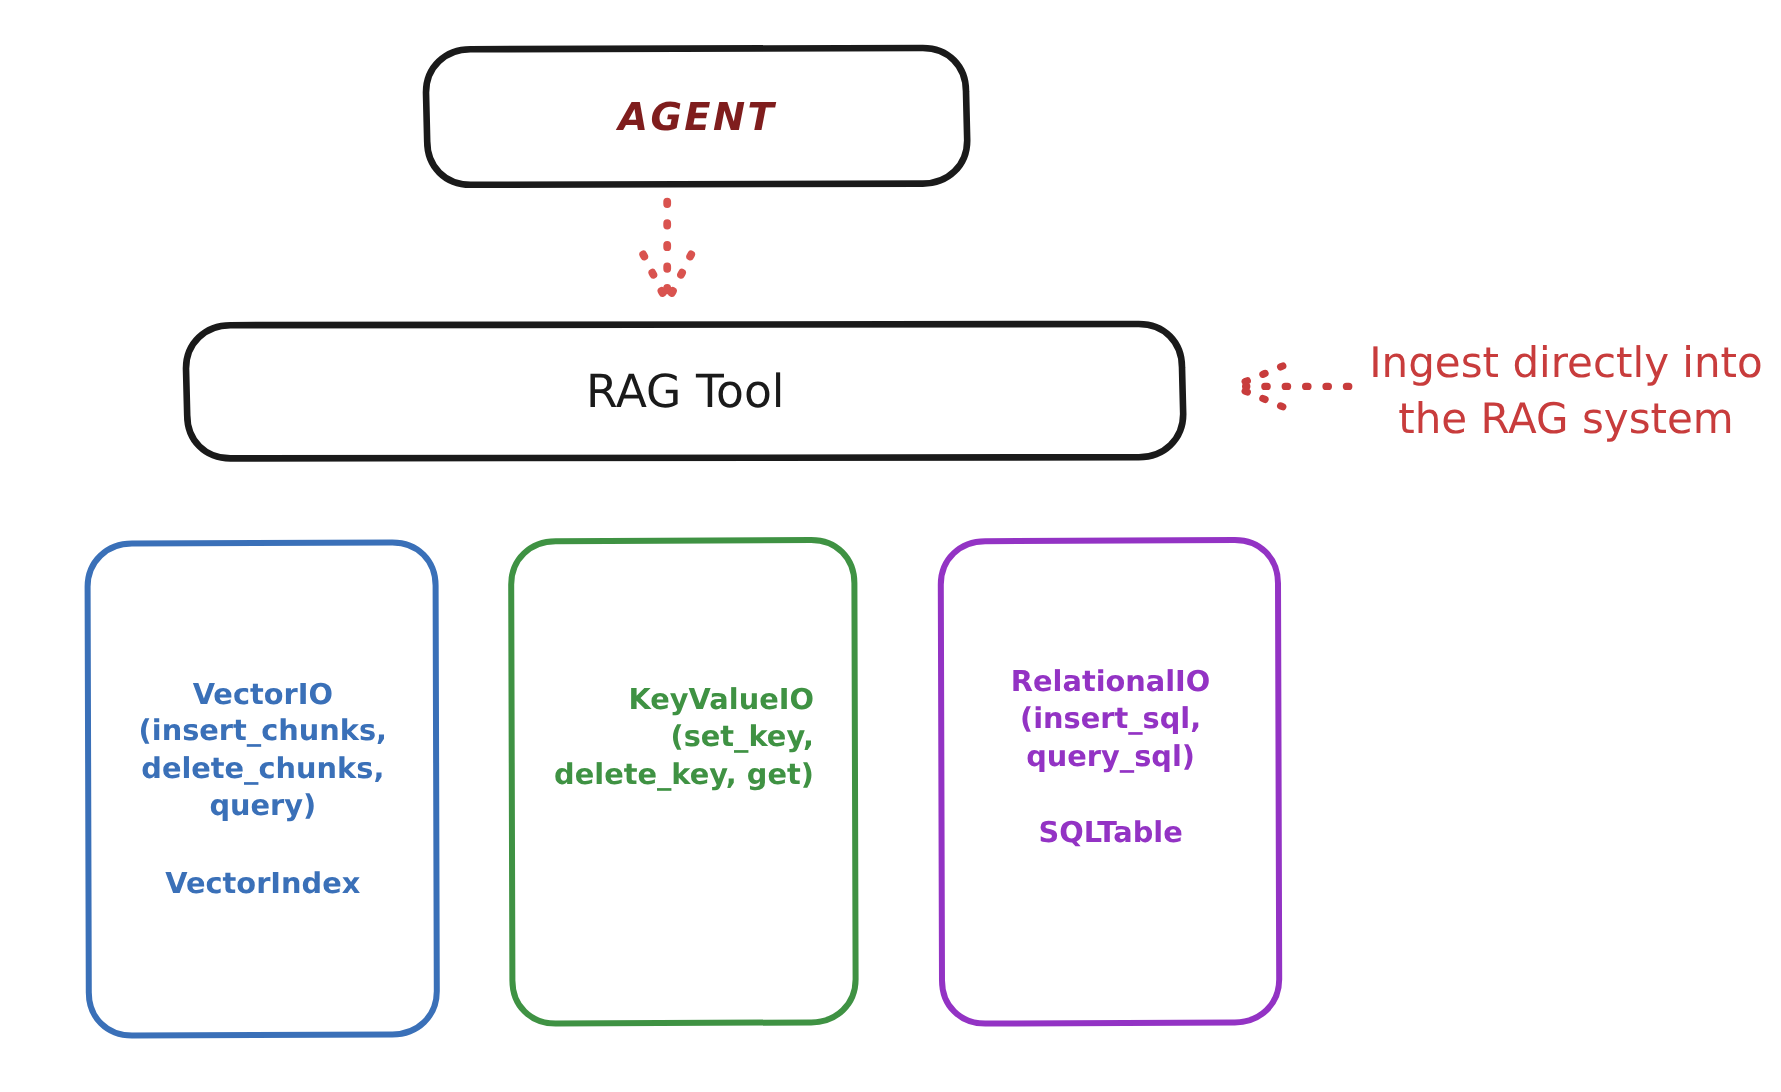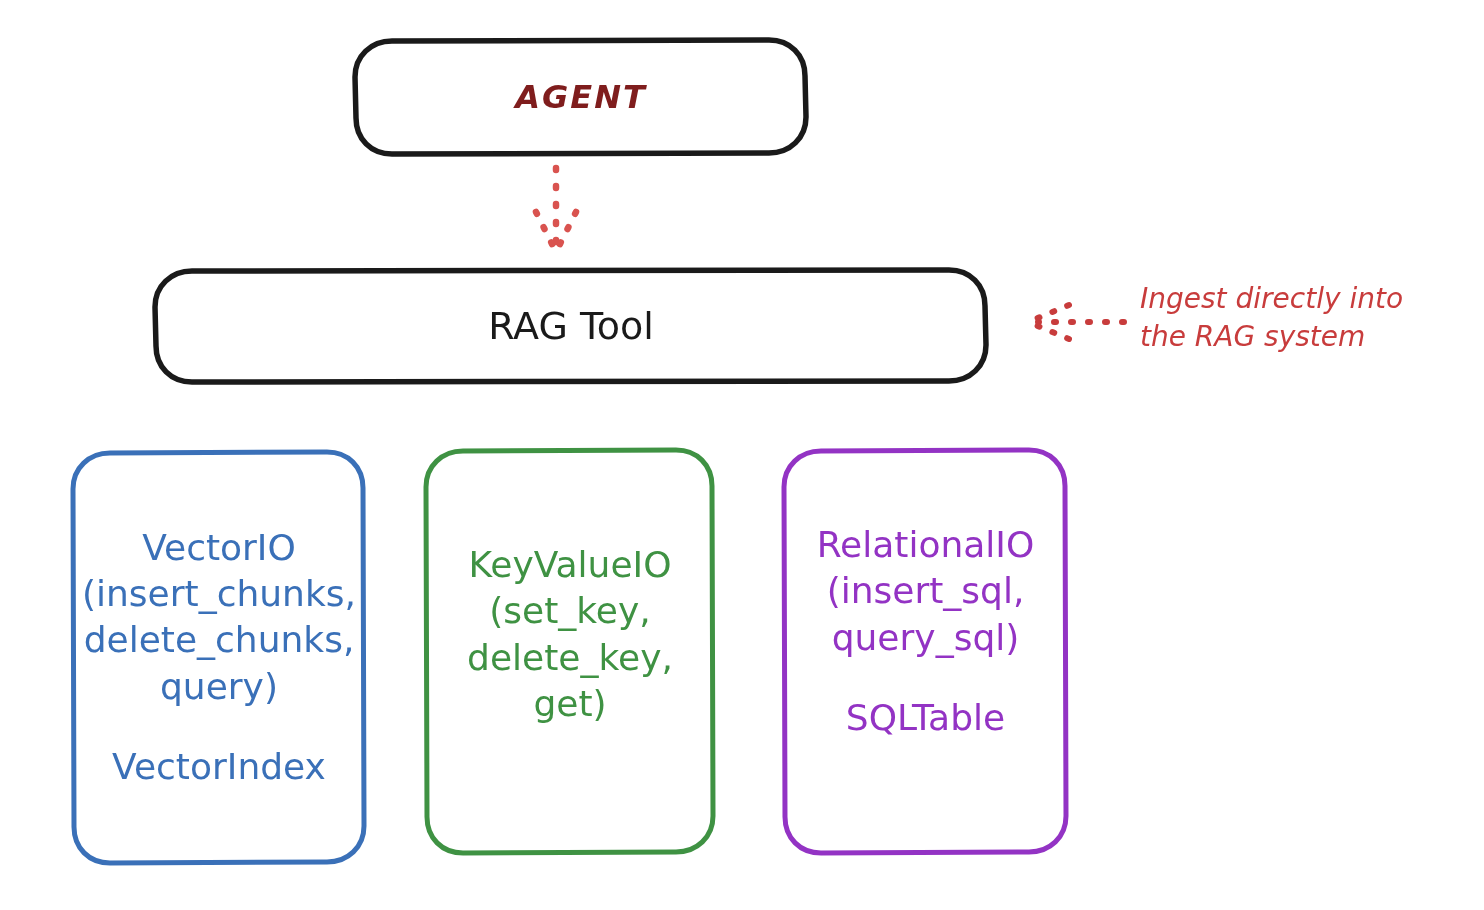--- a/index.html
+++ b/index.html
@@ -38,34 +38,35 @@
     letter-spacing: 2px;
     color: #7f1d1d;
   }
   .rag-text {
     font-family: "DejaVu Sans", sans-serif;
     font-size: 38px;
     color: #1a1a1a;
   }
   .store-text {
     font-family: "DejaVu Sans", sans-serif;
-    font-size: 36px;
+    font-size: 24px;
     line-height: 1.28;
+    font-weight: bold;
   }
   .blue   { color: #3a70b8; }
   .green  { color: #3f9243; }
   .purple { color: #9333c4; }
   .annotation {
     position: absolute;
     color: #c83c3c;
     font-family: "DejaVu Sans", sans-serif;
-    font-size: 28px;
+    font-size: 35px;
     line-height: 1.35;
+    text-align: center;
     white-space: pre-line;
-    font-style: italic;
     pointer-events: none;
   }
 </style>
 </head>
 <body>
 
 <svg id="canvas" viewBox="0 0 1484 910" xmlns="http://www.w3.org/2000/svg">
 
   <path d="M 392 41
            L 769 40
@@ -143,21 +144,21 @@
 
 <div class="node-label" style="left:74px; top:452px; width:290px; height:411px;">
   <span class="store-text blue">VectorIO
 (insert_chunks,
 delete_chunks,
 query)</span>
   <span class="gap" style="display:block;height:34px;"></span>
   <span class="store-text blue">VectorIndex</span>
 </div>
 
-<div class="node-label" style="left:427px; top:450px; width:286px; height:403px;">
+<div class="node-label" style="left:427px; top:430px; width:286px; height:403px;text-align:right;">
   <span class="store-text green">KeyValueIO
 (set_key,
 delete_key, get)</span>
   <span class="gap" style="display:block;height:34px;"></span>
 </div>
 
 <div class="node-label" style="left:785px; top:430px; width:281px; height:403px;">
   <span class="store-text purple">RelationalIO
 (insert_sql,
 query_sql)</span>

